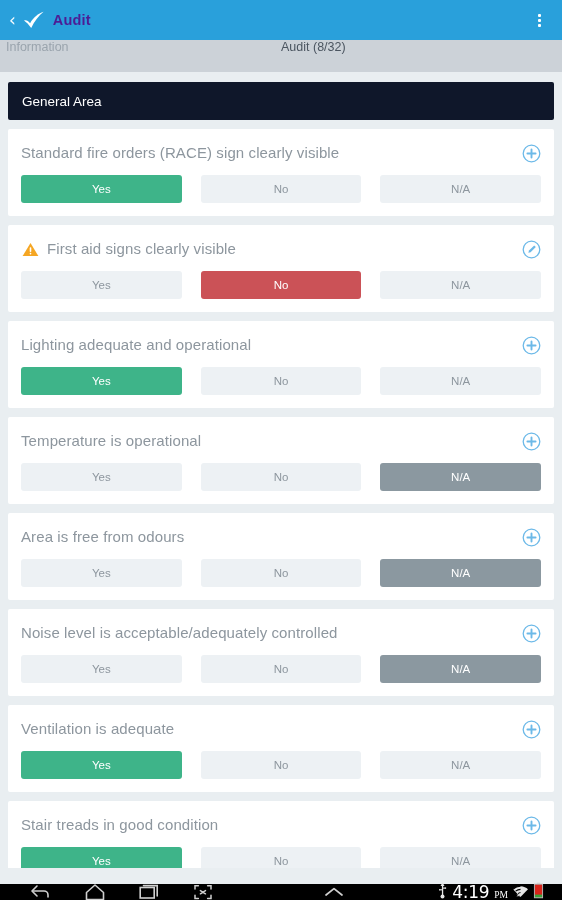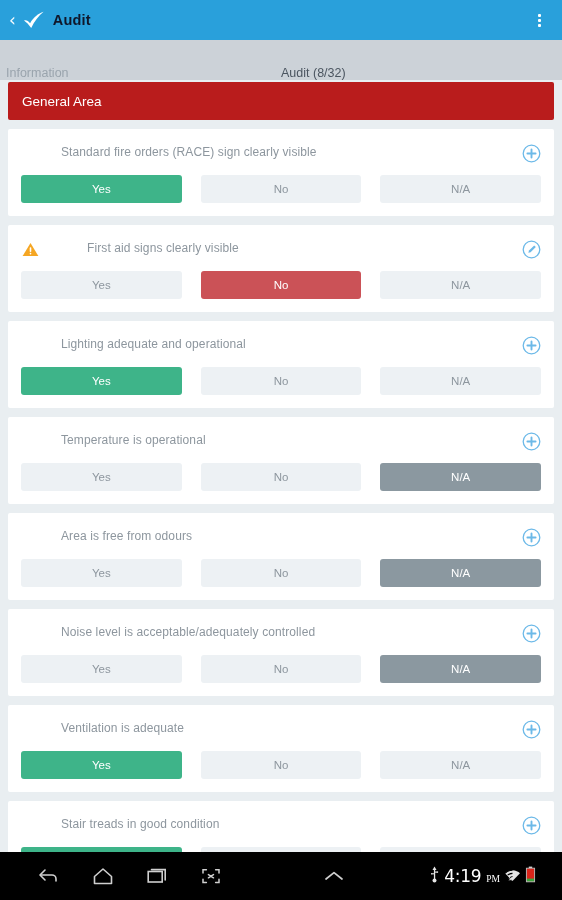--- a/index.html
+++ b/index.html
@@ -40,21 +40,21 @@
   }
   .appbar-logo {
     width: 26px;
     height: 22px;
     display: flex;
     align-items: center;
     justify-content: center;
     margin-right: 6px;
   }
   .appbar-title {
-    color: #0f172a;
+    color: #4c1d95;
     font-size: 14.5px;
     font-weight: bold;
     letter-spacing: .2px;
   }
   .appbar-spacer { flex: 1; }
   .appbar-menu {
     width: 22px;
     height: 26px;
     display: flex;
     flex-direction: column;
@@ -65,24 +65,24 @@
   .appbar-menu i {
     display: block;
     width: 3px;
     height: 3px;
     background: #ffffff;
     border-radius: 1px;
   }
 
   
   .tabs {
-    height: 40px;
+    height: 32px;
     background: #ccd2d8;
     display: flex;
-    align-items: flex-end;
+    align-items: flex-start;
     position: relative;
     z-index: 4;
   }
   .tab {
     flex: 1 1 50%;
     display: flex;
     align-items: center;
     font-size: 12.5px;
   }
   .tab.left { justify-content: flex-start; padding-left: 6px; }
@@ -95,21 +95,21 @@
     position: absolute;
     top: 76px;
     left: 0;
     right: 0;
     bottom: 32px;
     overflow: hidden;
     padding: 6px 8px 0 8px;
   }
 
   .section-header {
-    background: #b91c1c;
+    background: #0f172a;
     color: #ffffff;
     font-size: 13.5px;
     height: 38px;
     display: flex;
     align-items: center;
     padding: 0 14px;
     border-radius: 2px;
     margin-bottom: 9px;
   }
 
@@ -129,26 +129,25 @@
   .q-warn {
     width: 18px;
     height: 16px;
     margin-right: 8px;
     flex: 0 0 auto;
     display: flex;
     align-items: center;
     justify-content: center;
   }
   .q-text {
-    font-size: 12px;
+    font-size: 15px;
     color: #8d969e;
     flex: 1;
     line-height: 1.3;
     letter-spacing: .1px;
-    margin-left: 40px;
   }
   .q-action {
     width: 20px;
     height: 20px;
     flex: 0 0 auto;
     display: flex;
     align-items: center;
     justify-content: center;
   }
 
@@ -169,25 +168,25 @@
     user-select: none;
   }
   .choice.sel-yes { background: #3eb489; color: #ffffff; }
   .choice.sel-no  { background: #cb5257; color: #ffffff; }
   .choice.sel-na  { background: #8b98a0; color: #ffffff; }
 
   
   .navbar {
     position: absolute;
     left: 0; right: 0; bottom: 0;
-    height: 48px;
+    height: 16px;
     background: #000000;
     display: flex;
     align-items: center;
-    padding: 0 22px;
+    padding: 0 14px;
   }
   .nav-btn {
     width: 54px;
     height: 32px;
     display: flex;
     align-items: center;
     justify-content: center;
   }
   .nav-spacer { flex: 1; }
   .nav-status {

